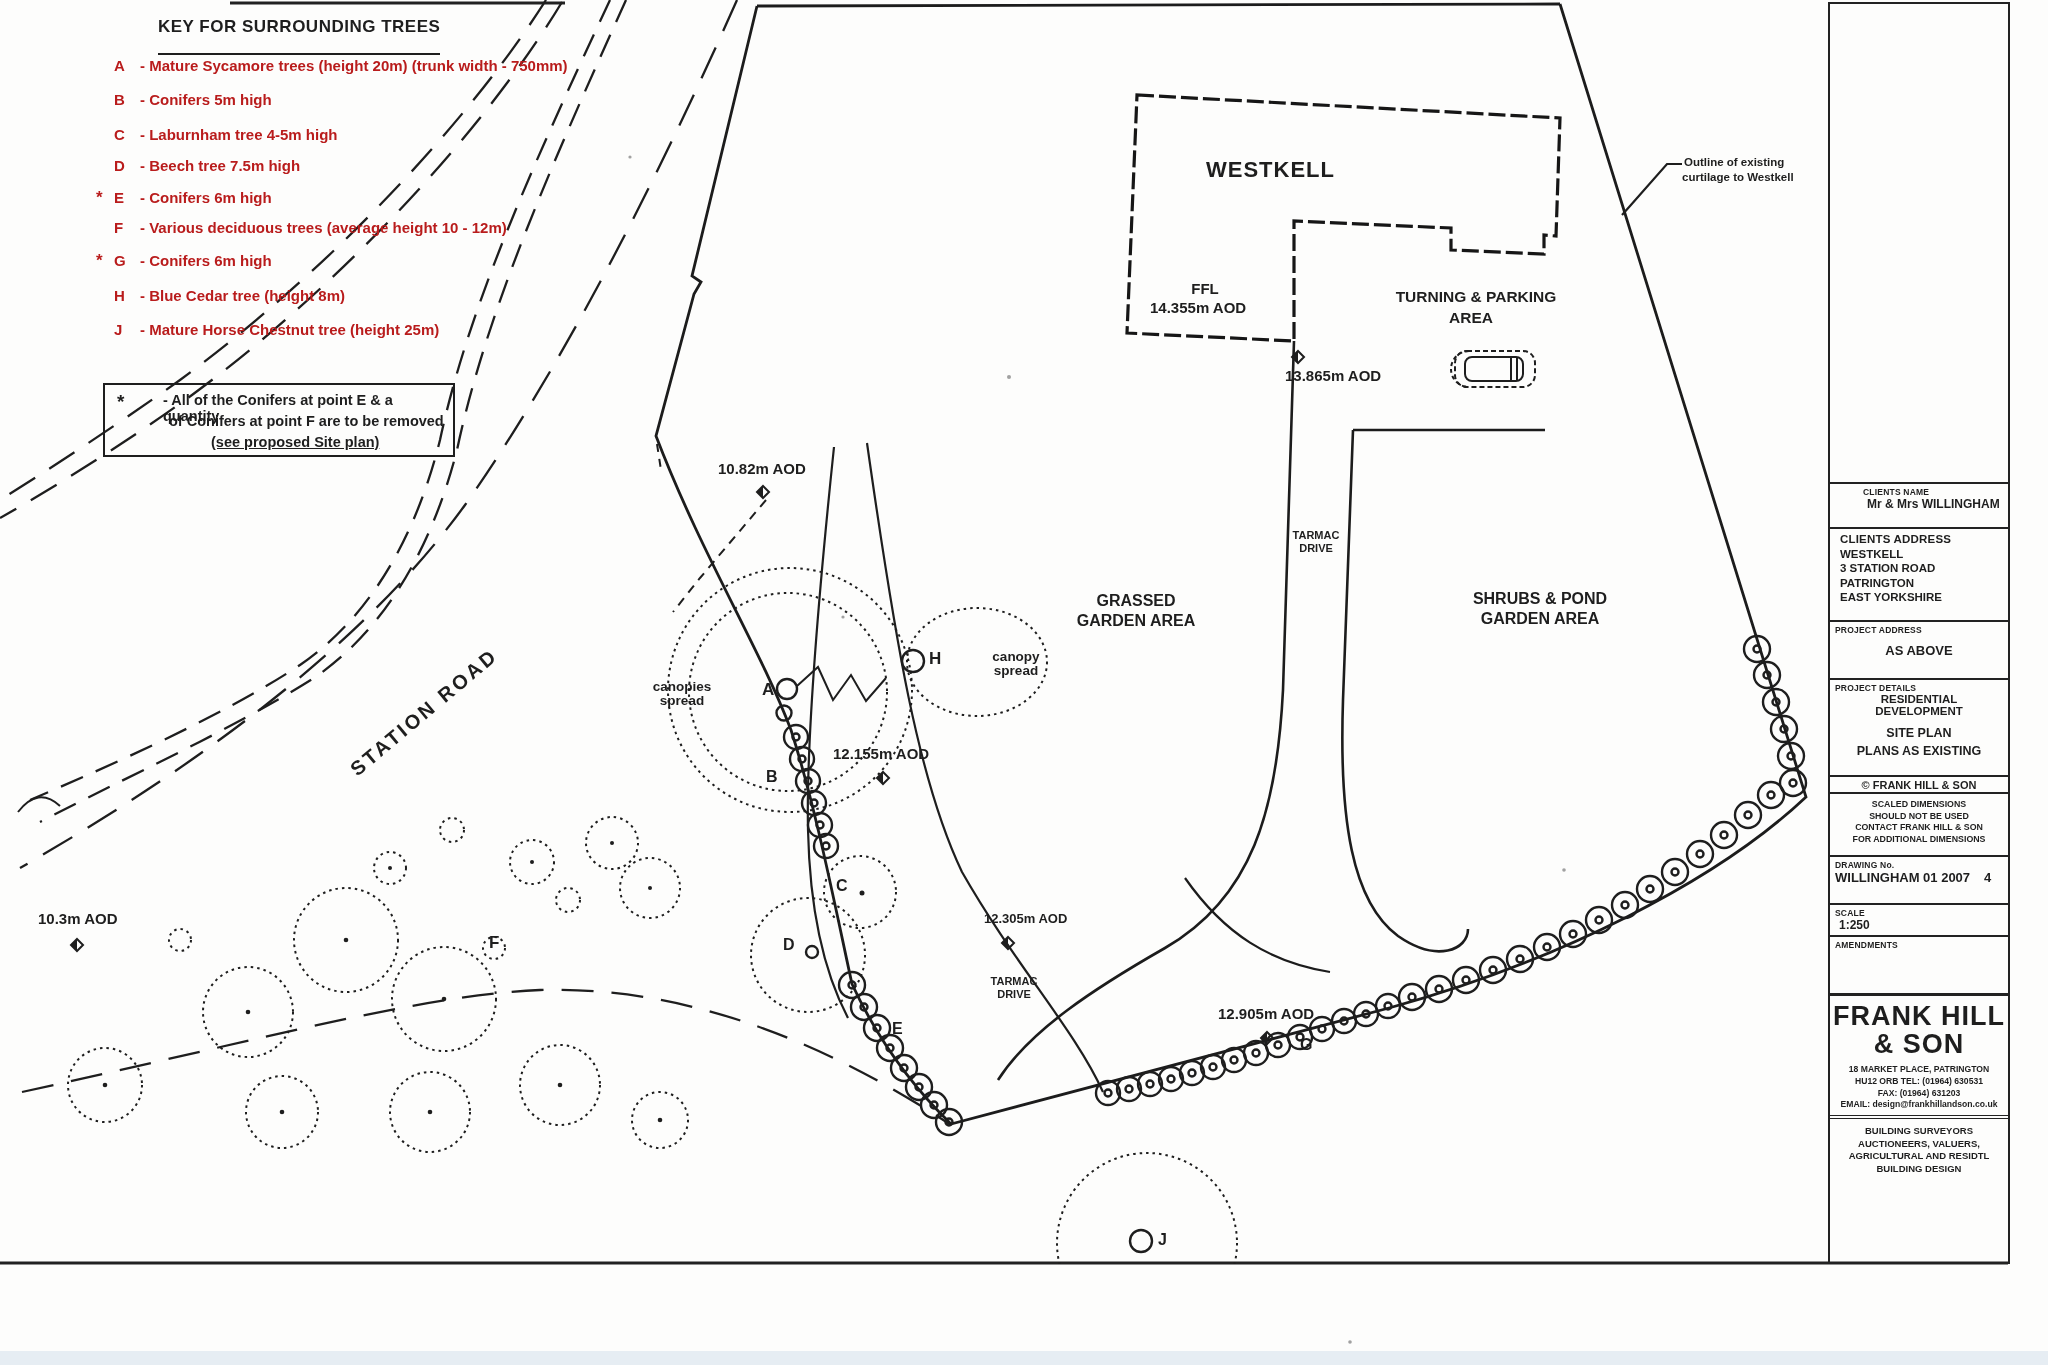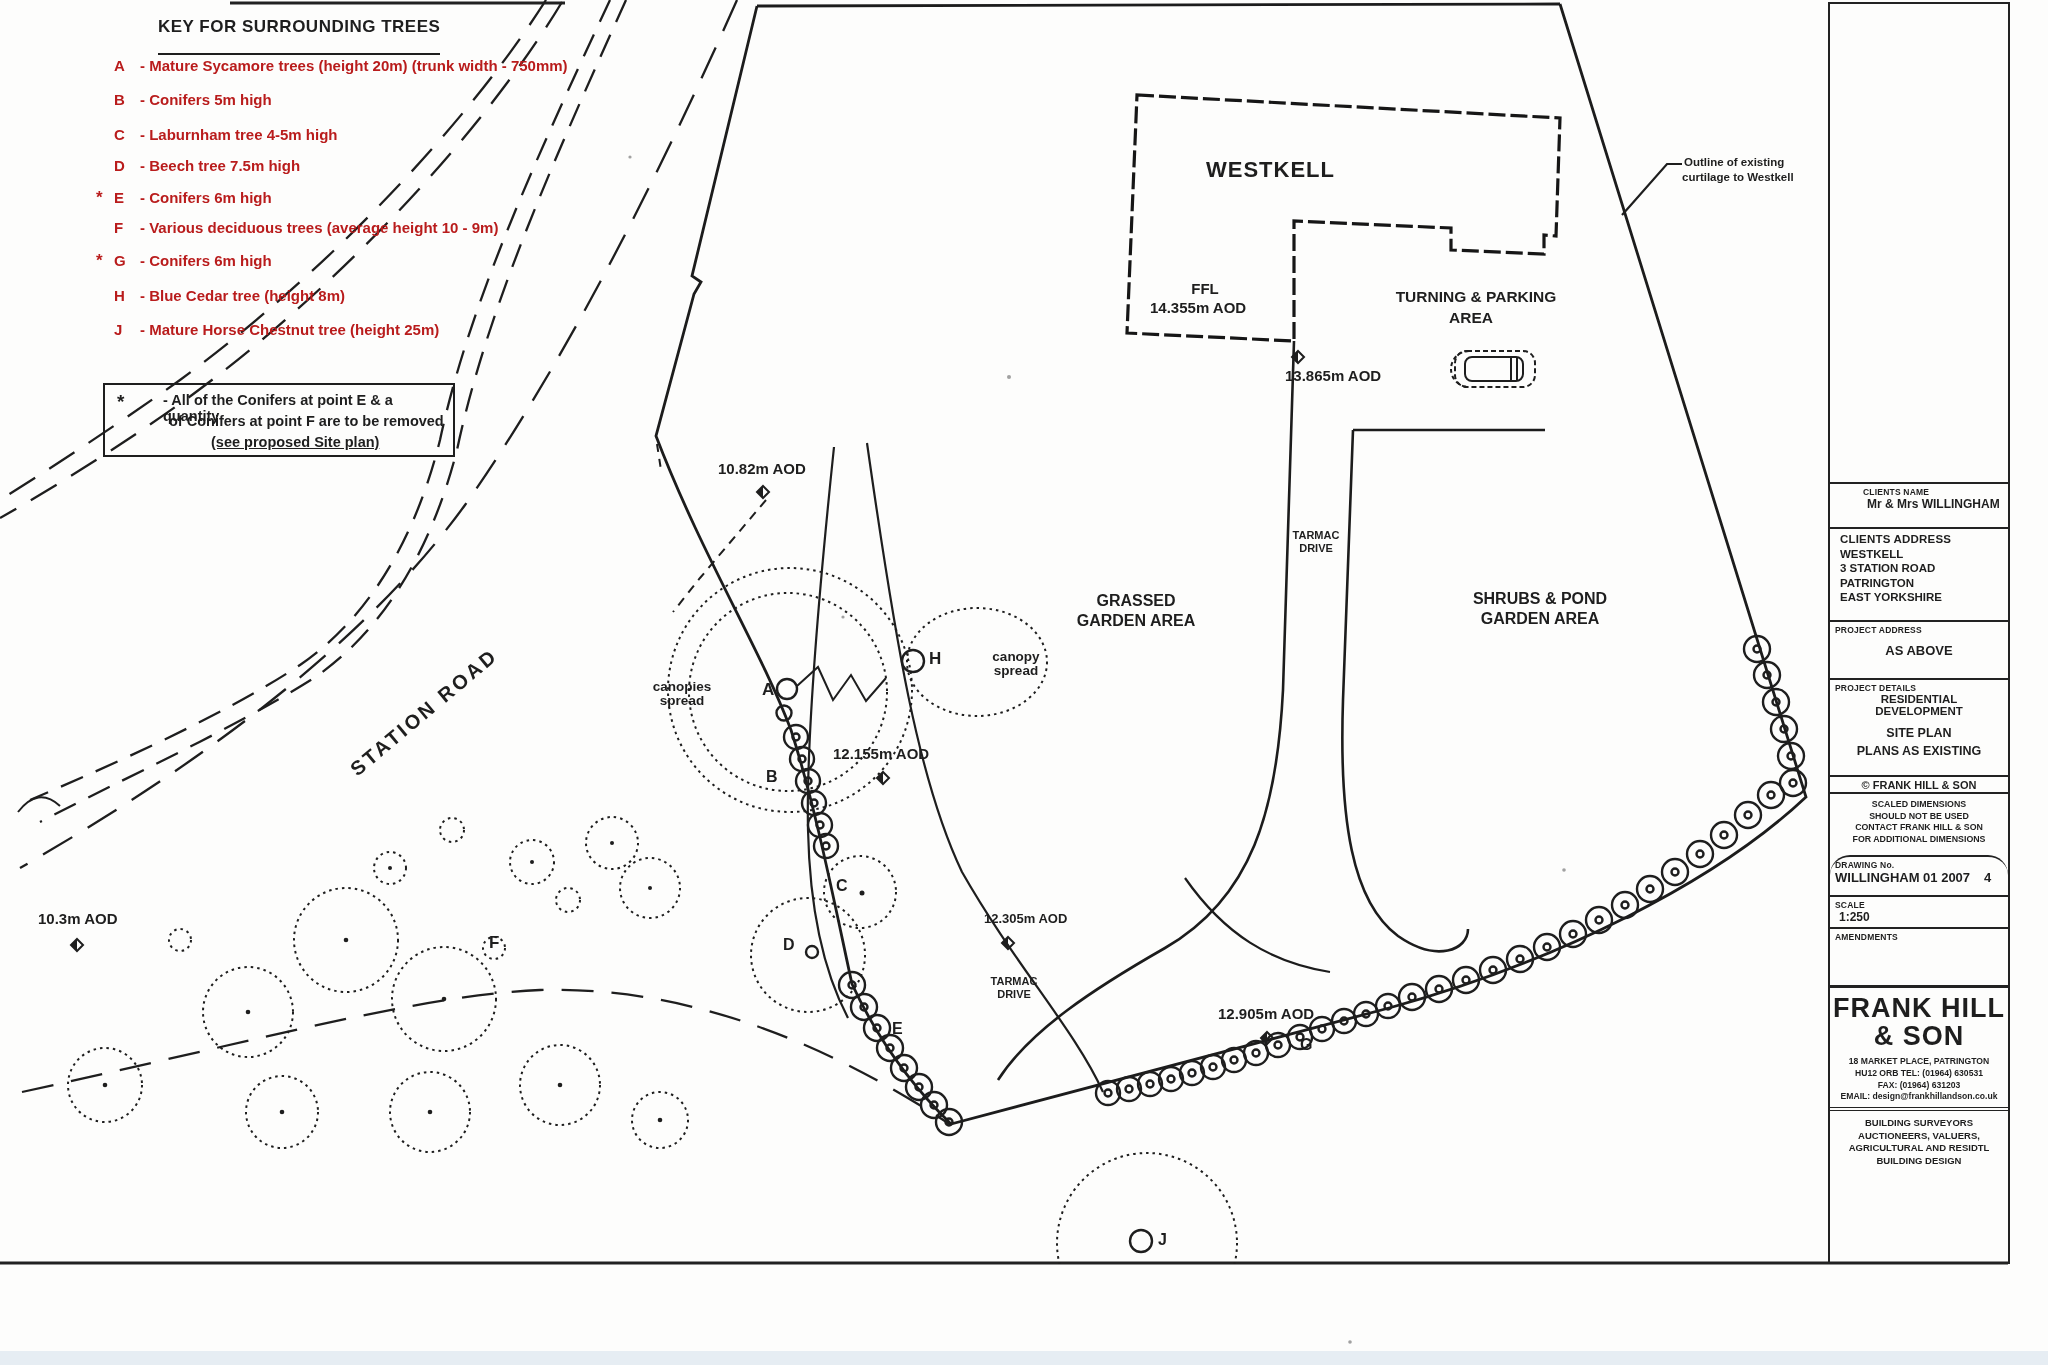--- a/index.html
+++ b/index.html
@@ -284,21 +284,21 @@
   </g>
 </svg>
 
 <div class="lbl key-title">KEY FOR SURROUNDING TREES</div>
 
 <div class="key-row" style="top:57px"><span class="star"></span><span class="letter">A</span><span>- Mature Sycamore trees (height 20m) (trunk width - 750mm)</span></div>
 <div class="key-row" style="top:91px"><span class="star"></span><span class="letter">B</span><span>- Conifers 5m high</span></div>
 <div class="key-row" style="top:126px"><span class="star"></span><span class="letter">C</span><span>- Laburnham tree 4-5m high</span></div>
 <div class="key-row" style="top:157px"><span class="star"></span><span class="letter">D</span><span>- Beech tree 7.5m high</span></div>
 <div class="key-row" style="top:188px"><span class="star">*</span><span class="letter">E</span><span>- Conifers 6m high</span></div>
-<div class="key-row" style="top:219px"><span class="star"></span><span class="letter">F</span><span>- Various deciduous trees (average height 10 - 9m)</span></div>
+<div class="key-row" style="top:219px"><span class="star"></span><span class="letter">F</span><span>- Various deciduous trees (average height 10 - 12m)</span></div>
 <div class="key-row" style="top:251px"><span class="star">*</span><span class="letter">G</span><span>- Conifers 6m high</span></div>
 <div class="key-row" style="top:287px"><span class="star"></span><span class="letter">H</span><span>- Blue Cedar tree (height 8m)</span></div>
 <div class="key-row" style="top:321px"><span class="star"></span><span class="letter">J</span><span>- Mature Horse Chestnut tree (height 25m)</span></div>
 
 <div class="note-box">
   <span class="note-star">*</span>
   <span class="note-l1">- All of the Conifers at point E &amp; a quantity</span>
   <span class="note-l2">of Conifers at point F are to be removed</span>
   <span class="note-l3">(see proposed Site plan)</span>
 </div>
@@ -380,21 +380,21 @@
   <div class="tb-sec ctr" style="height:17px;font-size:11px;line-height:16px;">© FRANK HILL &amp; SON</div>
 
 
   <div class="tb-sec tb-note" style="height:63px;">
     <div>SCALED DIMENSIONS</div>
     <div>SHOULD NOT BE USED</div>
     <div>CONTACT FRANK HILL &amp; SON</div>
     <div>FOR ADDITIONAL DIMENSIONS</div>
   </div>
 
-  <div class="tb-sec" style="height:40px;border-radius:20px;">
+  <div class="tb-sec" style="height:48px;">
     <div class="tb-h">DRAWING No.</div>
     <div style="display:flex;padding-left:5px;font-size:13px;">
       <span>WILLINGHAM 01 2007</span>
       <span style="margin-left:14px;">4</span>
     </div>
   </div>
 
   <div class="tb-sec" style="height:32px;">
     <div class="tb-h">SCALE</div>
     <div style="padding-left:9px;font-size:12px;">1:250</div>

